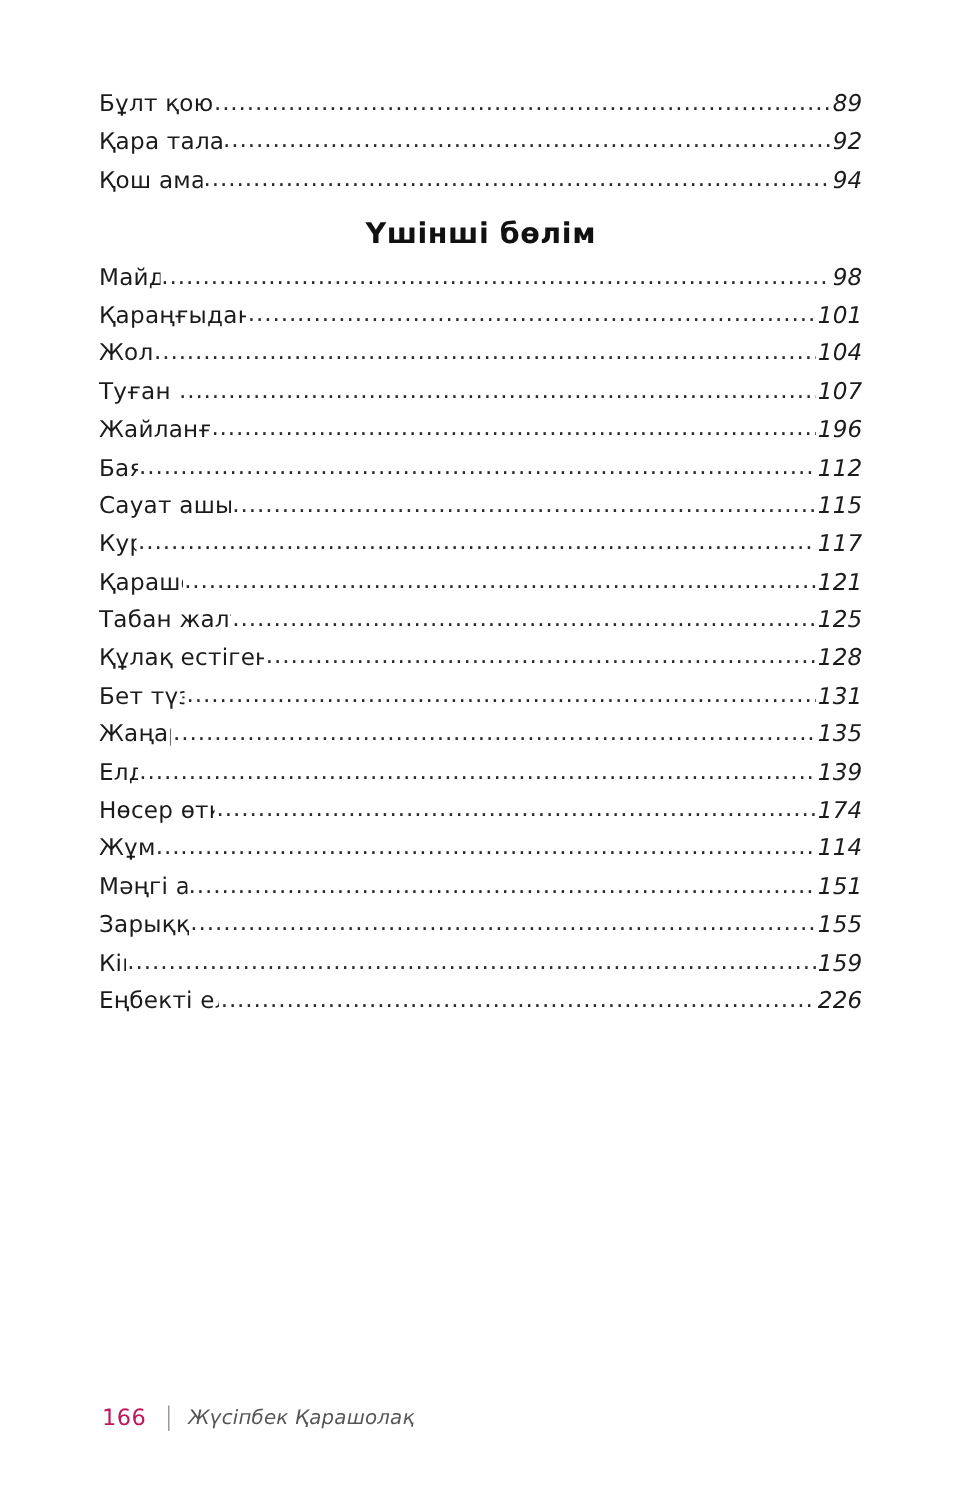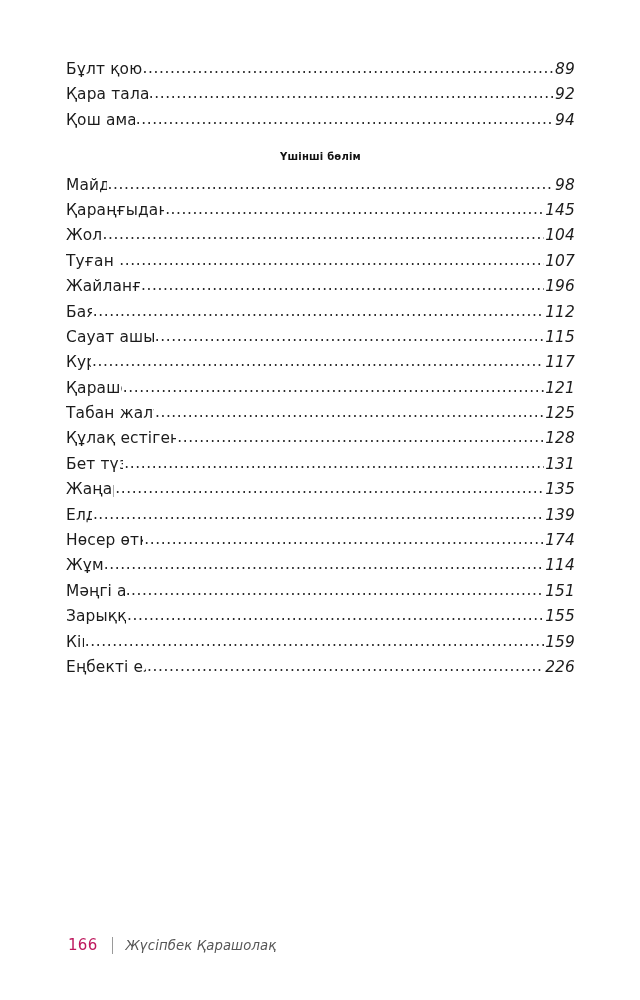--- a/index.html
+++ b/index.html
@@ -78,21 +78,21 @@
     font-size: 15.4px;
     letter-spacing: 0.01em;
     font-style: italic;
   }
 
   
   .section-heading {
     height: 25.4px;
     margin: 0;
     padding: 0;
-    font-size: 10px;
+    font-size: 19px;
     line-height: 25.4px;
     font-weight: bold;
     text-align: center;
     color: #111111;
     letter-spacing: 0.02em;
   }
 
   .gap-before-heading { height: 11px; }
   .gap-after-heading  { height: 3px;  }
 
@@ -156,21 +156,21 @@
 
     <ul class="toc-group" id="group-two">
         <li class="toc-entry">
           <span class="toc-title">Майдан</span>
           <span class="toc-leader"></span>
           <span class="toc-page">98</span>
         </li>
         <li class="toc-entry">
           <span class="toc-title">Қараңғыдан жарыққа</span>
           <span class="toc-leader"></span>
-          <span class="toc-page">145</span>
+          <span class="toc-page">101</span>
         </li>
         <li class="toc-entry">
           <span class="toc-title">Жолда</span>
           <span class="toc-leader"></span>
           <span class="toc-page">104</span>
         </li>
         <li class="toc-entry">
           <span class="toc-title">Туған жер</span>
           <span class="toc-leader"></span>
           <span class="toc-page">107</span>

